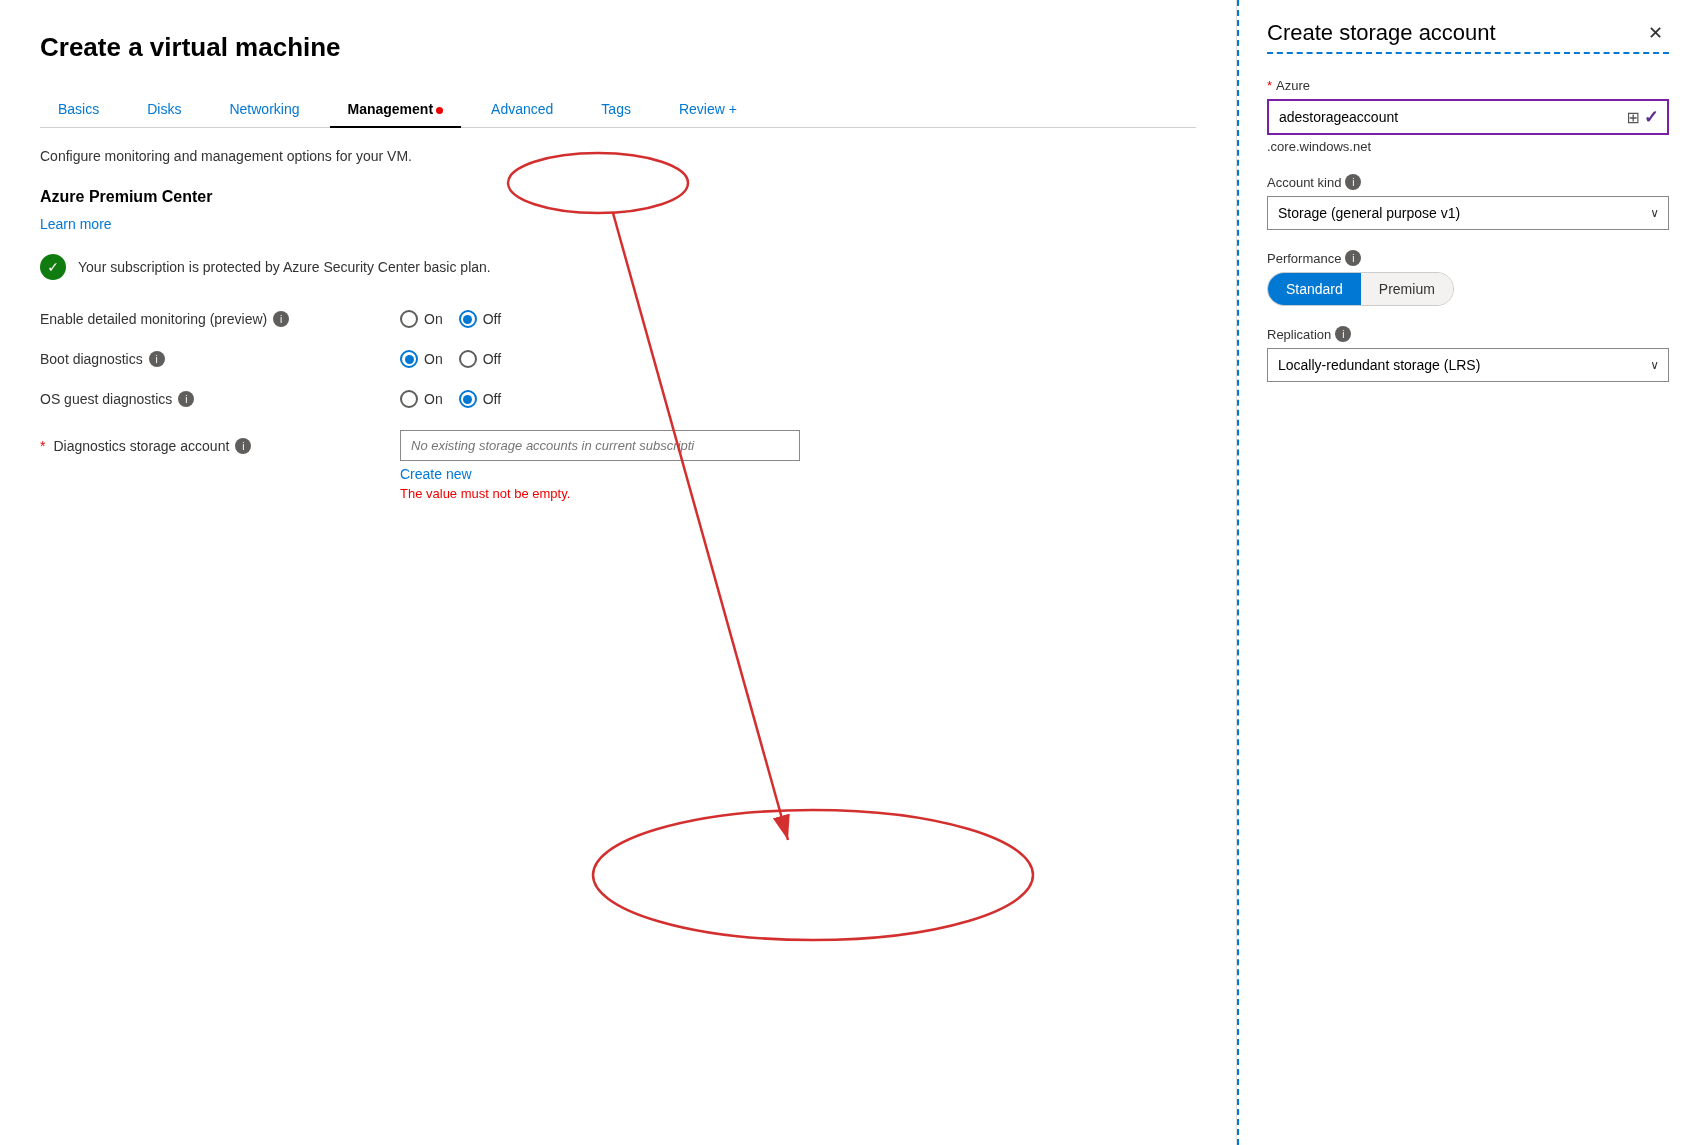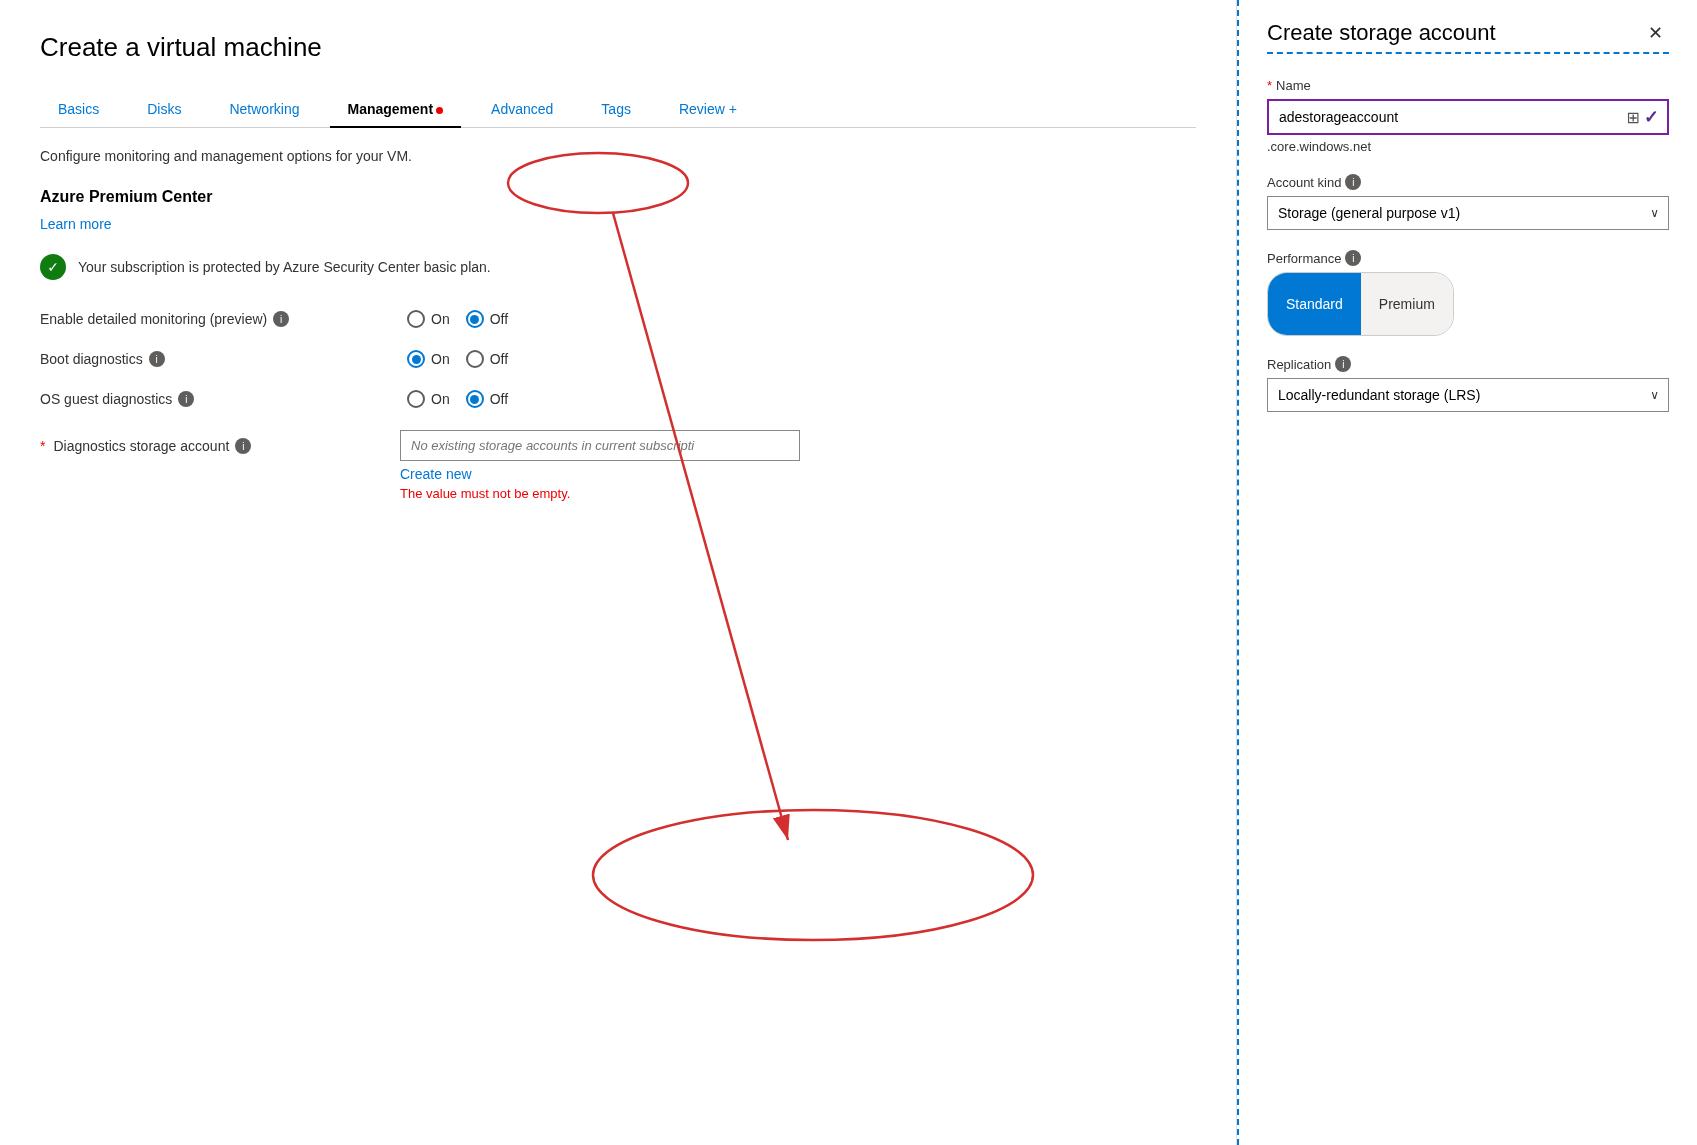--- a/index.html
+++ b/index.html
@@ -17,21 +17,21 @@
     .left-panel {
       flex: 1;
       padding: 32px 40px;
       border-right: 1px solid #e0e0e0;
       overflow: hidden;
       position: relative;
     }
 
     .page-title {
       font-size: 26px;
-      font-weight: 400;
+      font-weight: 700;
       color: #000;
       margin-bottom: 28px;
     }
 
     
     .tabs {
       display: flex;
       border-bottom: 1px solid #d0d0d0;
       margin-bottom: 20px;
       gap: 12px;
@@ -115,21 +115,21 @@
       color: #fff;
       font-size: 14px;
       flex-shrink: 0;
     }
 
     
     .monitoring-row {
       display: flex;
       align-items: center;
       margin-bottom: 22px;
-      gap: 7px;
+      gap: 0;
     }
     .row-label {
       width: 360px;
       color: #333;
       font-size: 14px;
       display: flex;
       align-items: center;
       gap: 6px;
     }
     .info-icon {
@@ -345,21 +345,21 @@
 
     
     .performance-toggle {
       display: flex;
       border-radius: 20px;
       overflow: hidden;
       border: 1px solid #ccc;
       width: fit-content;
     }
     .perf-btn {
-      padding: 23px 18px;
+      padding: 8px 18px;
       font-size: 14px;
       cursor: pointer;
       border: none;
       background: #f3f2f1;
       color: #333;
     }
     .perf-btn.active {
       background: #0078d4;
       color: #fff;
     }
@@ -495,21 +495,21 @@
     <h2 class="panel-title">Create storage account</h2>
     <button class="close-btn">
       <span>✕</span>
     </button>
   </div>
   <hr class="panel-divider">
 
   <div class="form-group">
     <div class="form-label">
       <span class="req">*</span>
-      <span>Name</span>
+      <span>Azure</span>
     </div>
     <div class="name-input-row">
       <input class="name-input" type="text" value="adestorageaccount" style="">
       <div class="name-input-icons">
         <span class="icon-grid">⊞</span>
         <span class="icon-check">✓</span>
       </div>
     </div>
     <div class="core-windows-net">.core.windows.net</div>
   </div>

